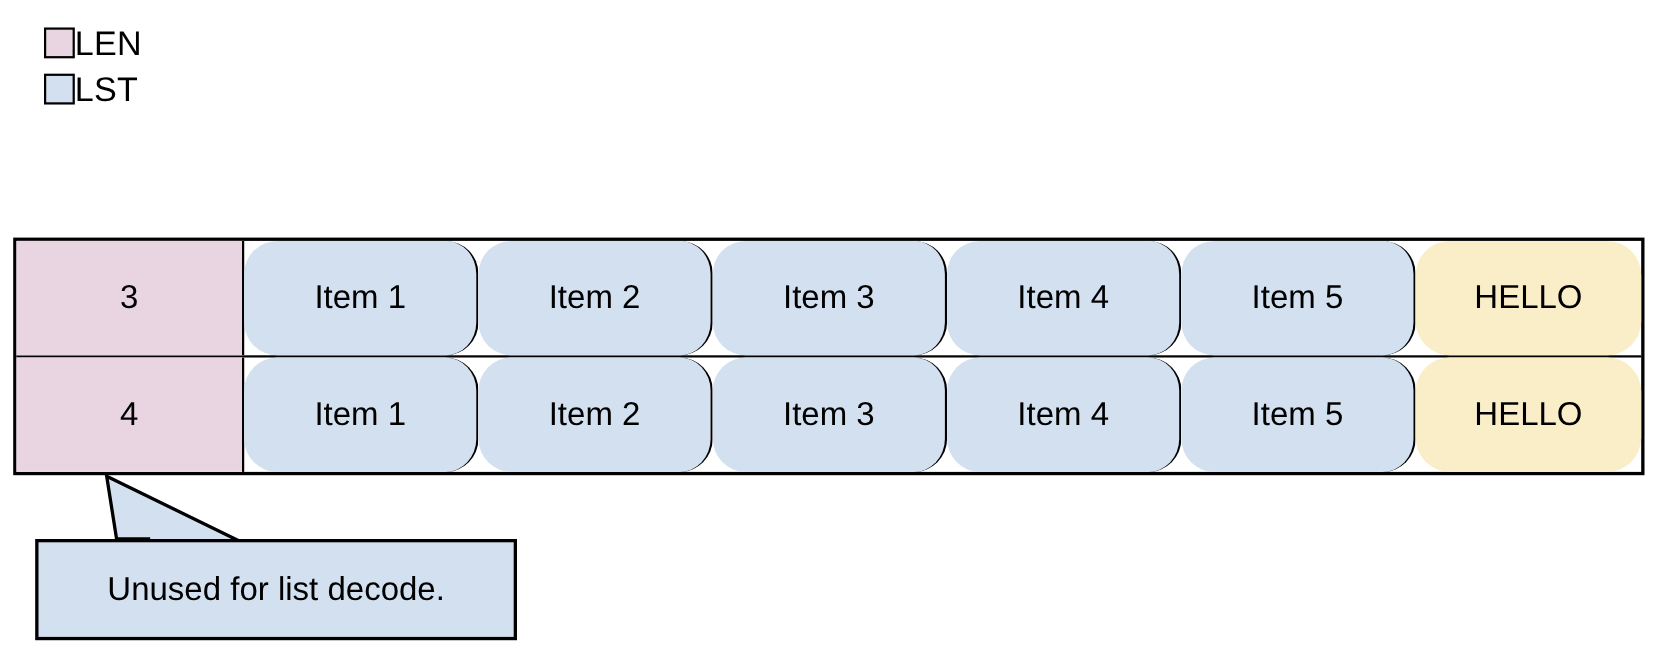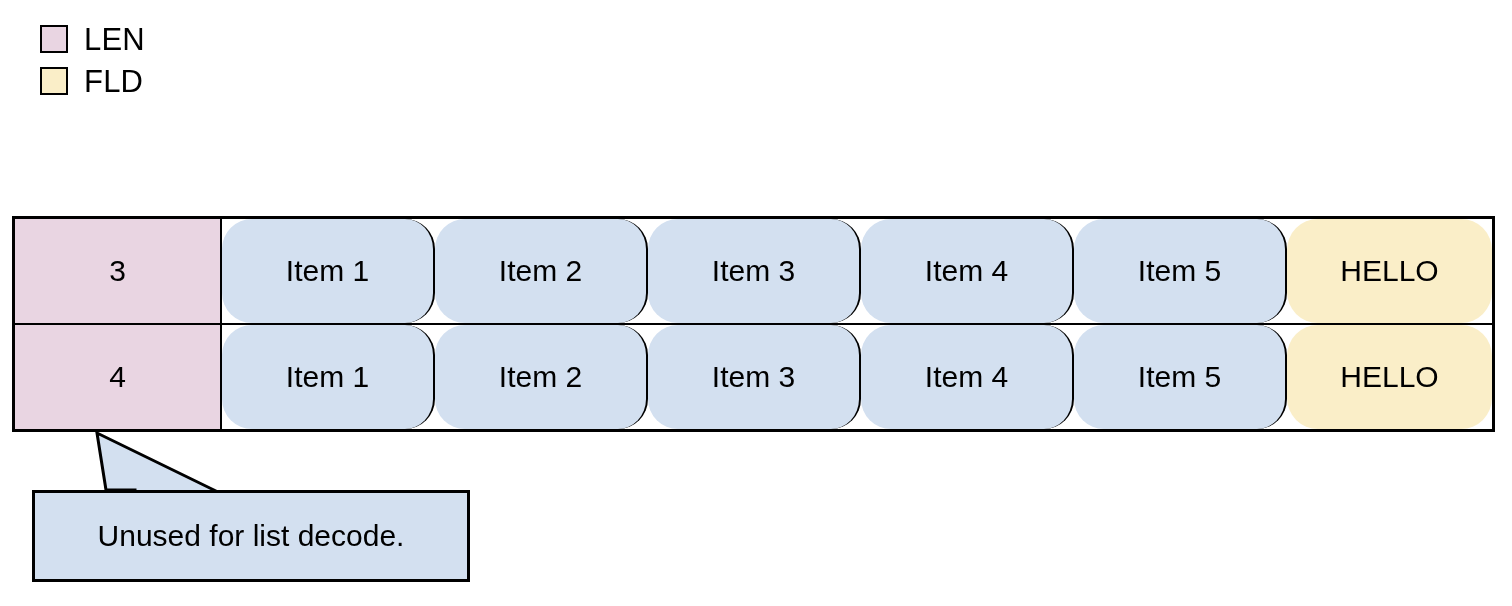--- a/index.html
+++ b/index.html
@@ -29,21 +29,20 @@
     height: 42px;
   }
   .legend-swatch {
     width: 24px;
     height: 24px;
     border: 2px solid #000000;
     box-sizing: content-box;
     flex: 0 0 auto;
   }
   .legend-label {
-    margin-left: 16px;
     font-size: 31px;
     line-height: 31px;
     letter-spacing: 0.2px;
     white-space: nowrap;
   }
 
   
   #packet-table {
     position: absolute;
     left: 12px;
@@ -112,25 +111,25 @@
 </head>
 <body style="background: rgb(255, 255, 255);">
 
 <div id="legend">
 
   <div class="legend-row">
     <span class="legend-swatch" style="background: rgb(233, 213, 226);"></span>
     <span class="legend-label">LEN</span>
   </div>
 
+  <div class="legend-row">
+    <span class="legend-swatch" style="background: rgb(211, 224, 240);"></span>
+    <span class="legend-label">LST</span>
+  </div>
 
-  <div class="legend-row">
-    <span class="legend-swatch" style="background: rgb(250, 238, 200);"></span>
-    <span class="legend-label">FLD</span>
-  </div>
 
 </div>
 
 <div id="packet-table">
 
   <div class="packet-row first-row">
     <div class="packet-cell cell-len" style="background: rgb(233, 213, 226);">3</div>
     <div class="packet-cell cell-lst" style="background: rgb(211, 224, 240);">Item 1</div>
     <div class="packet-cell cell-lst" style="background: rgb(211, 224, 240);">Item 2</div>
     <div class="packet-cell cell-lst" style="background: rgb(211, 224, 240);">Item 3</div>

